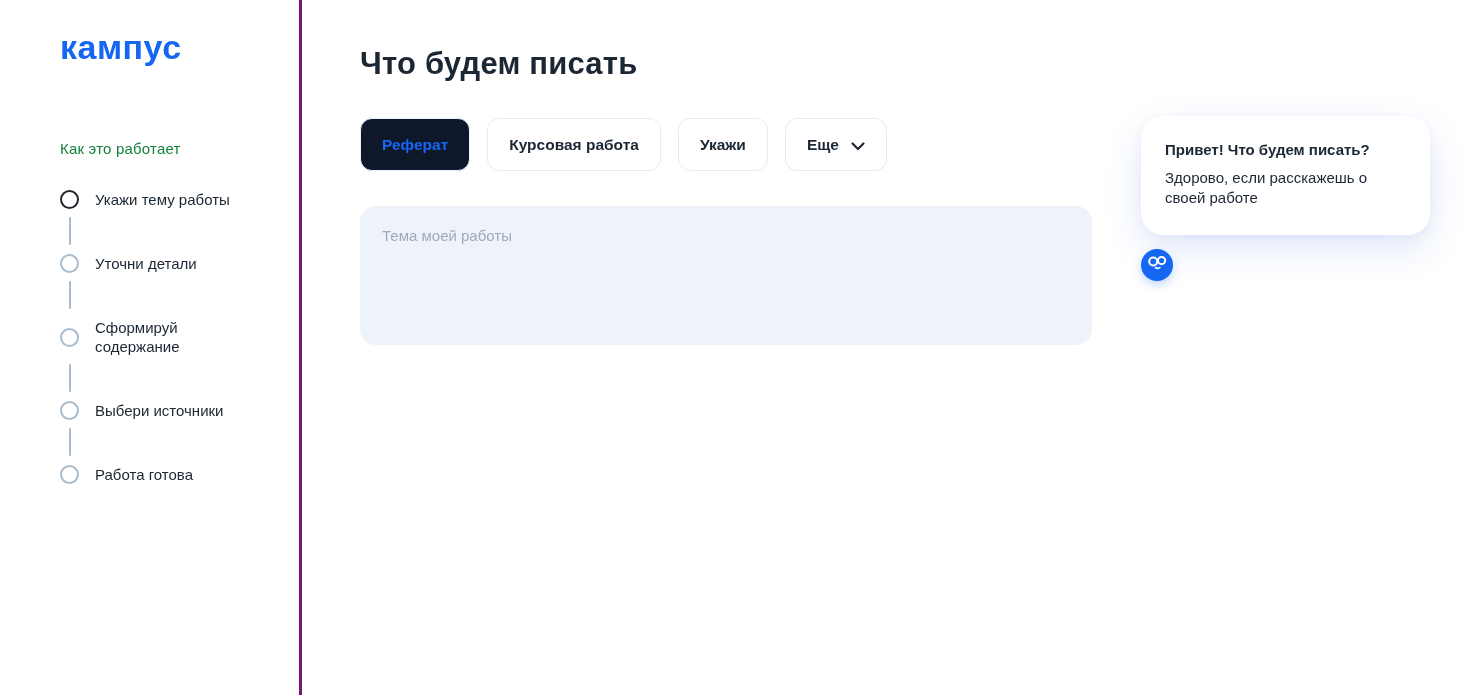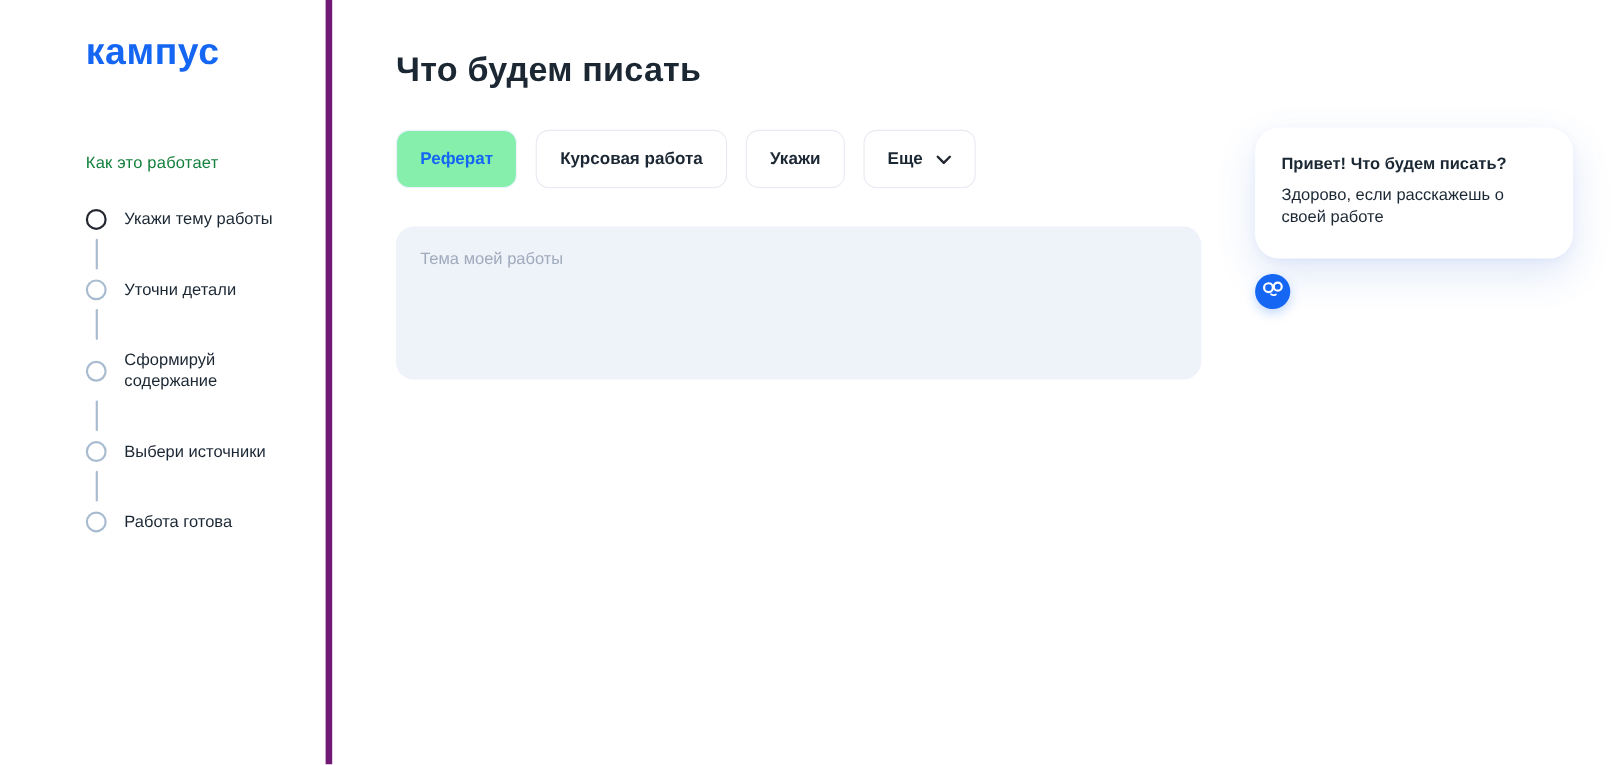--- a/index.html
+++ b/index.html
@@ -11,22 +11,22 @@
     position: relative;
     overflow: hidden;
   }
 
   
   .sidebar {
     position: absolute;
     left: 0; top: 0; bottom: 0;
     width: 302px;
     background: #ffffff;
-    border-right: 6px solid #701a75;
-    padding: 28px 20px 0 78px;
+    border-right: 3px solid #701a75;
+    padding: 28px 20px 0 60px;
   }
   .logo {
     font-size: 34px;
     font-weight: 800;
     color: #1567f3;
     letter-spacing: 0.5px;
     line-height: 1;
     margin-top: 2px;
     cursor: pointer;
   }
@@ -93,21 +93,21 @@
     font-size: 15.5px;
     font-weight: 700;
     color: #1b2733;
     display: inline-flex;
     align-items: center;
     gap: 12px;
     cursor: pointer;
     white-space: nowrap;
   }
   .tab.active {
-    background: #86efac;
+    background: #0f172a;
     border-color: #e9f2fe;
     color: #1567f3;
   }
   .chevron-down { display: inline-block; margin-top: 2px; }
   .topic-input {
     display: block;
     margin-top: 35px;
     width: 732px;
     height: 139px;
     border: none;

